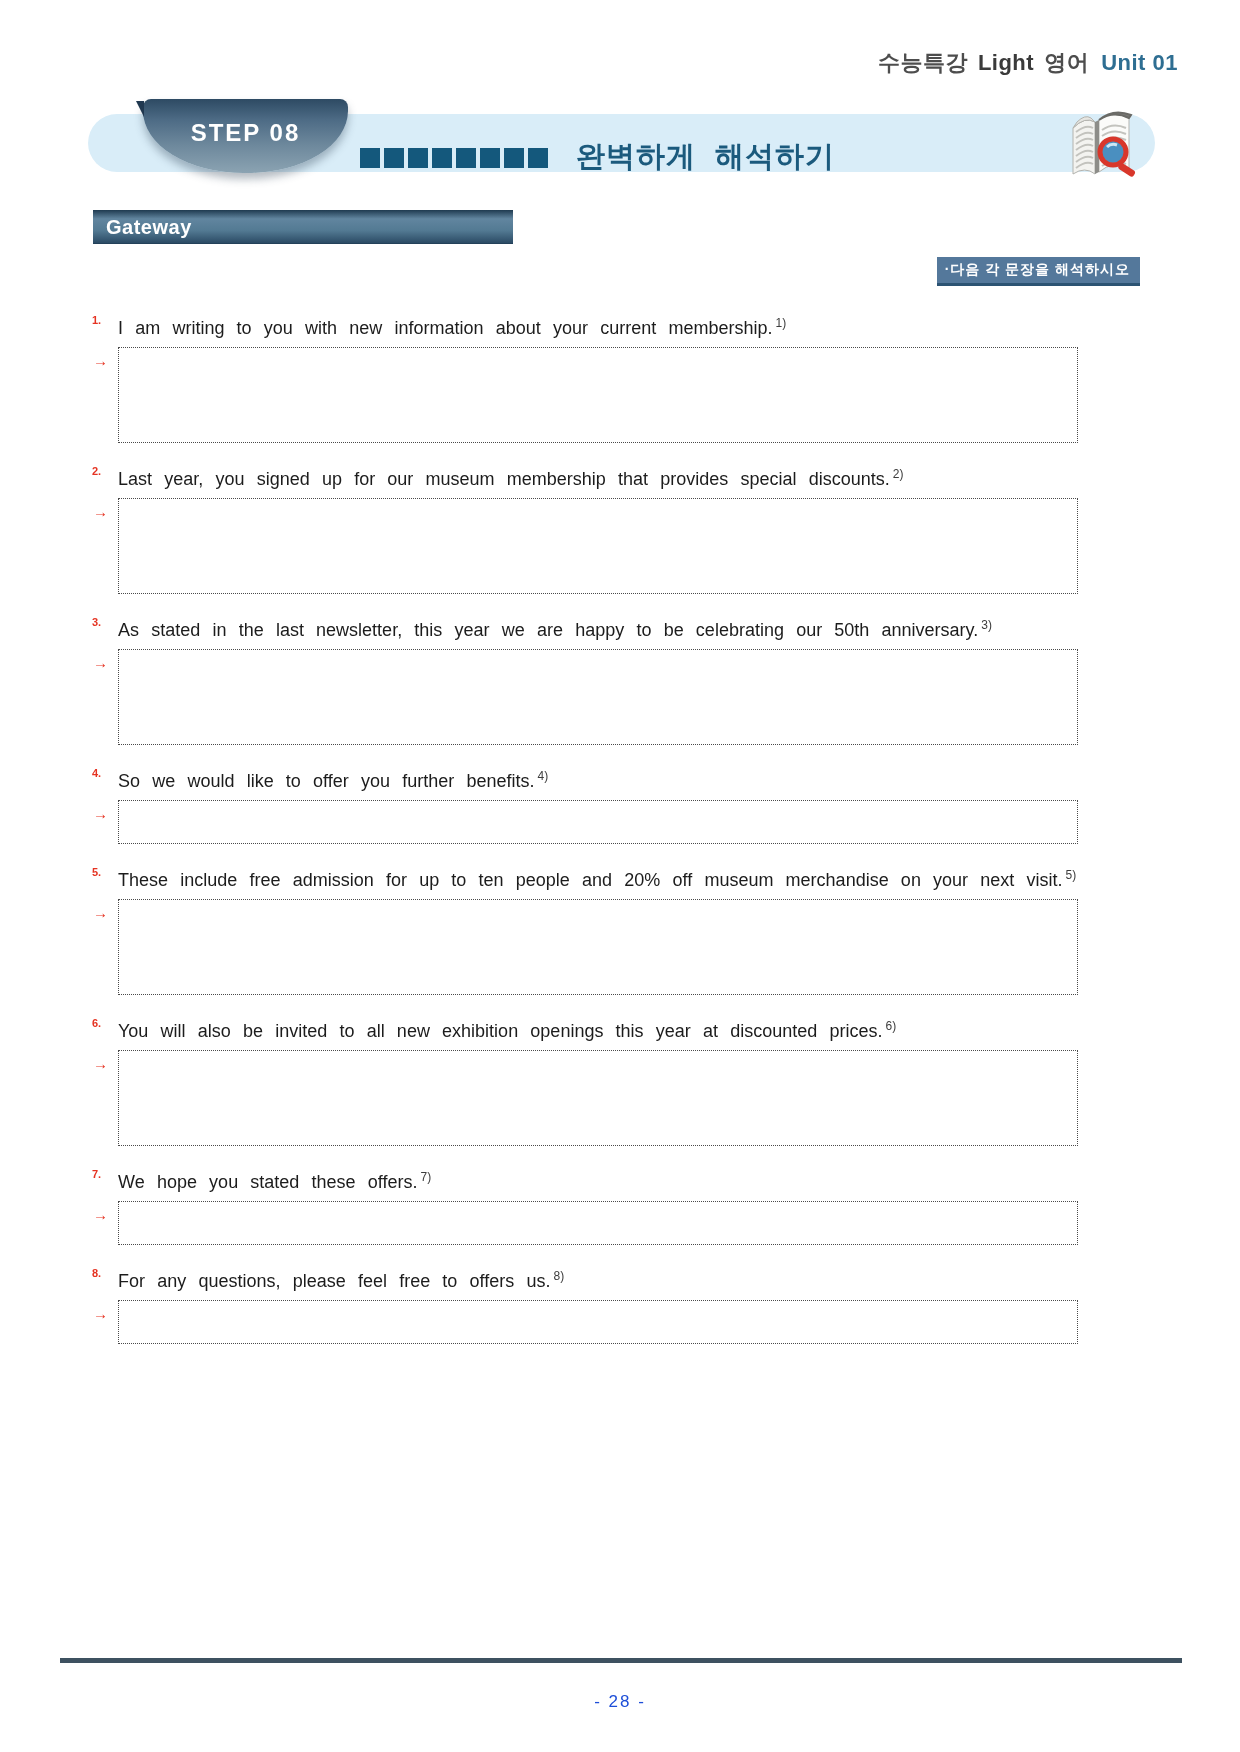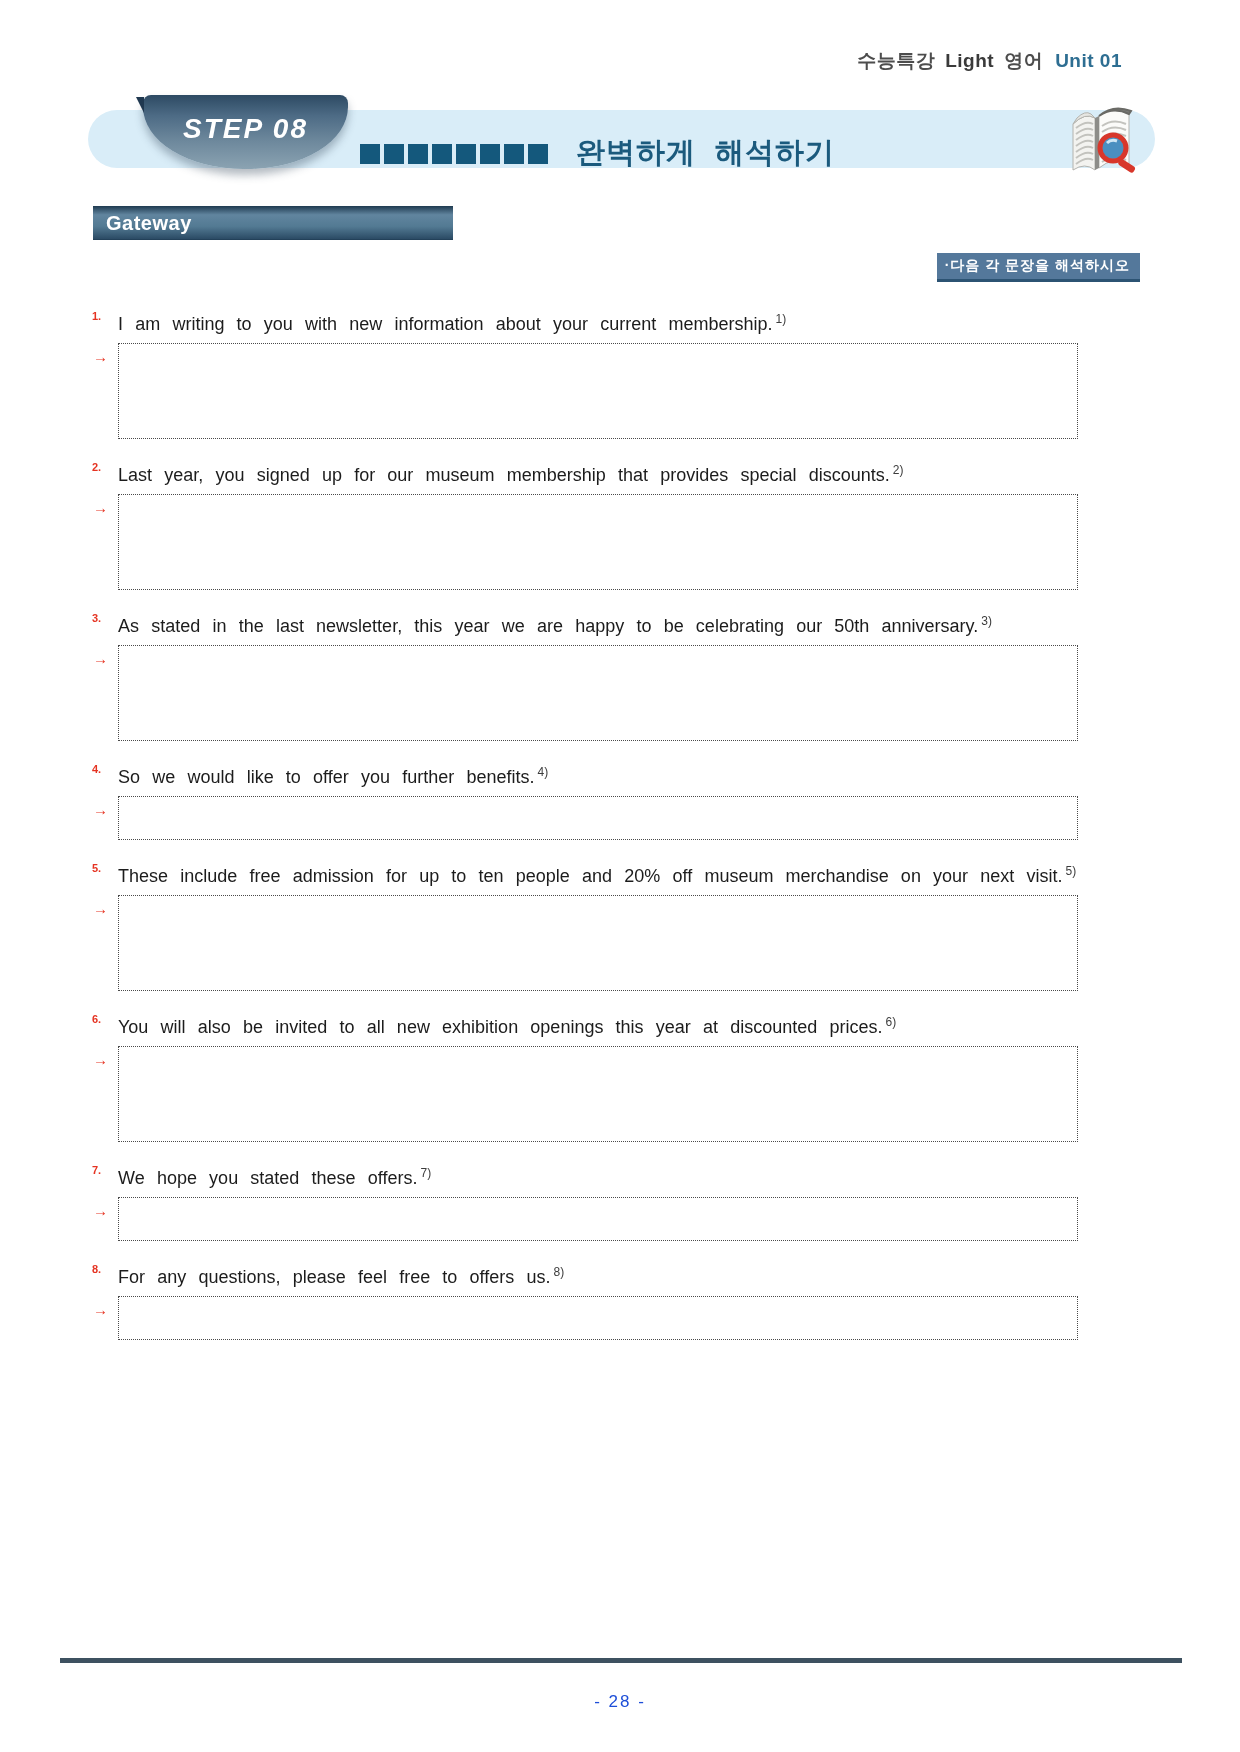--- a/index.html
+++ b/index.html
@@ -1,44 +1,44 @@
 <!DOCTYPE html>
 <html><head>
 <meta charset="utf-8">
 <style>
   * { margin:0; padding:0; box-sizing:border-box; }
   html,body { background:#ffffff; }
   body { font-family:"Liberation Sans","DejaVu Sans",sans-serif; }
   .page { position:relative; width:1240px; height:1752px; background:#ffffff; overflow:hidden; }
 
   
-  .hdr { padding-top:48px; padding-right:118px; text-align:right; font-size:19px; font-weight:bold; letter-spacing:0.5px; }
+  .hdr { padding-top:48px; padding-right:62px; text-align:right; font-size:22px; font-weight:bold; letter-spacing:0.5px; }
   .hdr .series { color:#4d4d4d; margin-right:10px; }
   .hdr .brand  { color:#3a3a3a; margin-right:10px; }
   .hdr .subject{ color:#4d4d4d; margin-right:12px; }
   .hdr .unit   { color:#2e6e92; }
 
   
   .banner-wrap { position:relative; margin:36px 85px 0 88px; height:58px; }
   .banner { position:absolute; inset:0; background:#d9edf8; border-radius:29px; }
   .step-badge { position:absolute; left:55px; top:-15px; width:205px; height:74px;
     background:linear-gradient(180deg,#2d4a63 0%,#4d6b85 28%,#6d889c 62%,#8ba3b2 100%);
     border-radius:8px 8px 100px 100px / 8px 8px 62px 62px;
     box-shadow:0 6px 8px rgba(40,60,80,0.35);
     display:flex; align-items:center; justify-content:center; }
   .step-badge::before { content:""; position:absolute; left:-7px; top:2px;
     border-top:16px solid #203850; border-left:8px solid transparent; }
-  .step-label { color:#ffffff; font-size:28px; font-weight:bold; letter-spacing:2px; padding-bottom:6px;font-style:italic; }
+  .step-label { color:#ffffff; font-size:24px; font-weight:bold; letter-spacing:2px; padding-bottom:6px; }
   .deco-row { position:absolute; left:272px; top:26px; display:flex; align-items:center; }
   .sq { width:20px; height:20px; background:#14587c; margin-right:4px; display:inline-block; }
   .banner-title { color:#1b5a7d; font-size:29px; font-weight:bold; margin-left:24px; word-spacing:10px; letter-spacing:1px; position:relative; top:-3px; white-space:nowrap; }
   .icon-book { position:absolute; right:14px; top:-6px; }
 
   
-  .gw-bar { margin:38px 0 0 93px; width:360px; height:34px;
+  .gw-bar { margin:38px 0 0 93px; width:420px; height:34px;
     background:linear-gradient(180deg,#1f3a50 0%,#61859f 26%,#537a93 60%,#2c4c66 96%,#1e3a52 100%);
     display:flex; align-items:center; }
   .gw-label { color:#ffffff; font-size:20px; font-weight:bold; padding-left:13px; letter-spacing:0.5px; }
 
   
   .instr-row { margin-top:13px; padding-right:100px; display:flex; justify-content:flex-end;padding-left:40px; }
   .instr { background:#54789b; color:#ffffff; font-size:14px; font-weight:bold;
     padding:4px 10px 4px 8px; border-bottom:3px solid #2c5373; letter-spacing:1px; }
 
   

